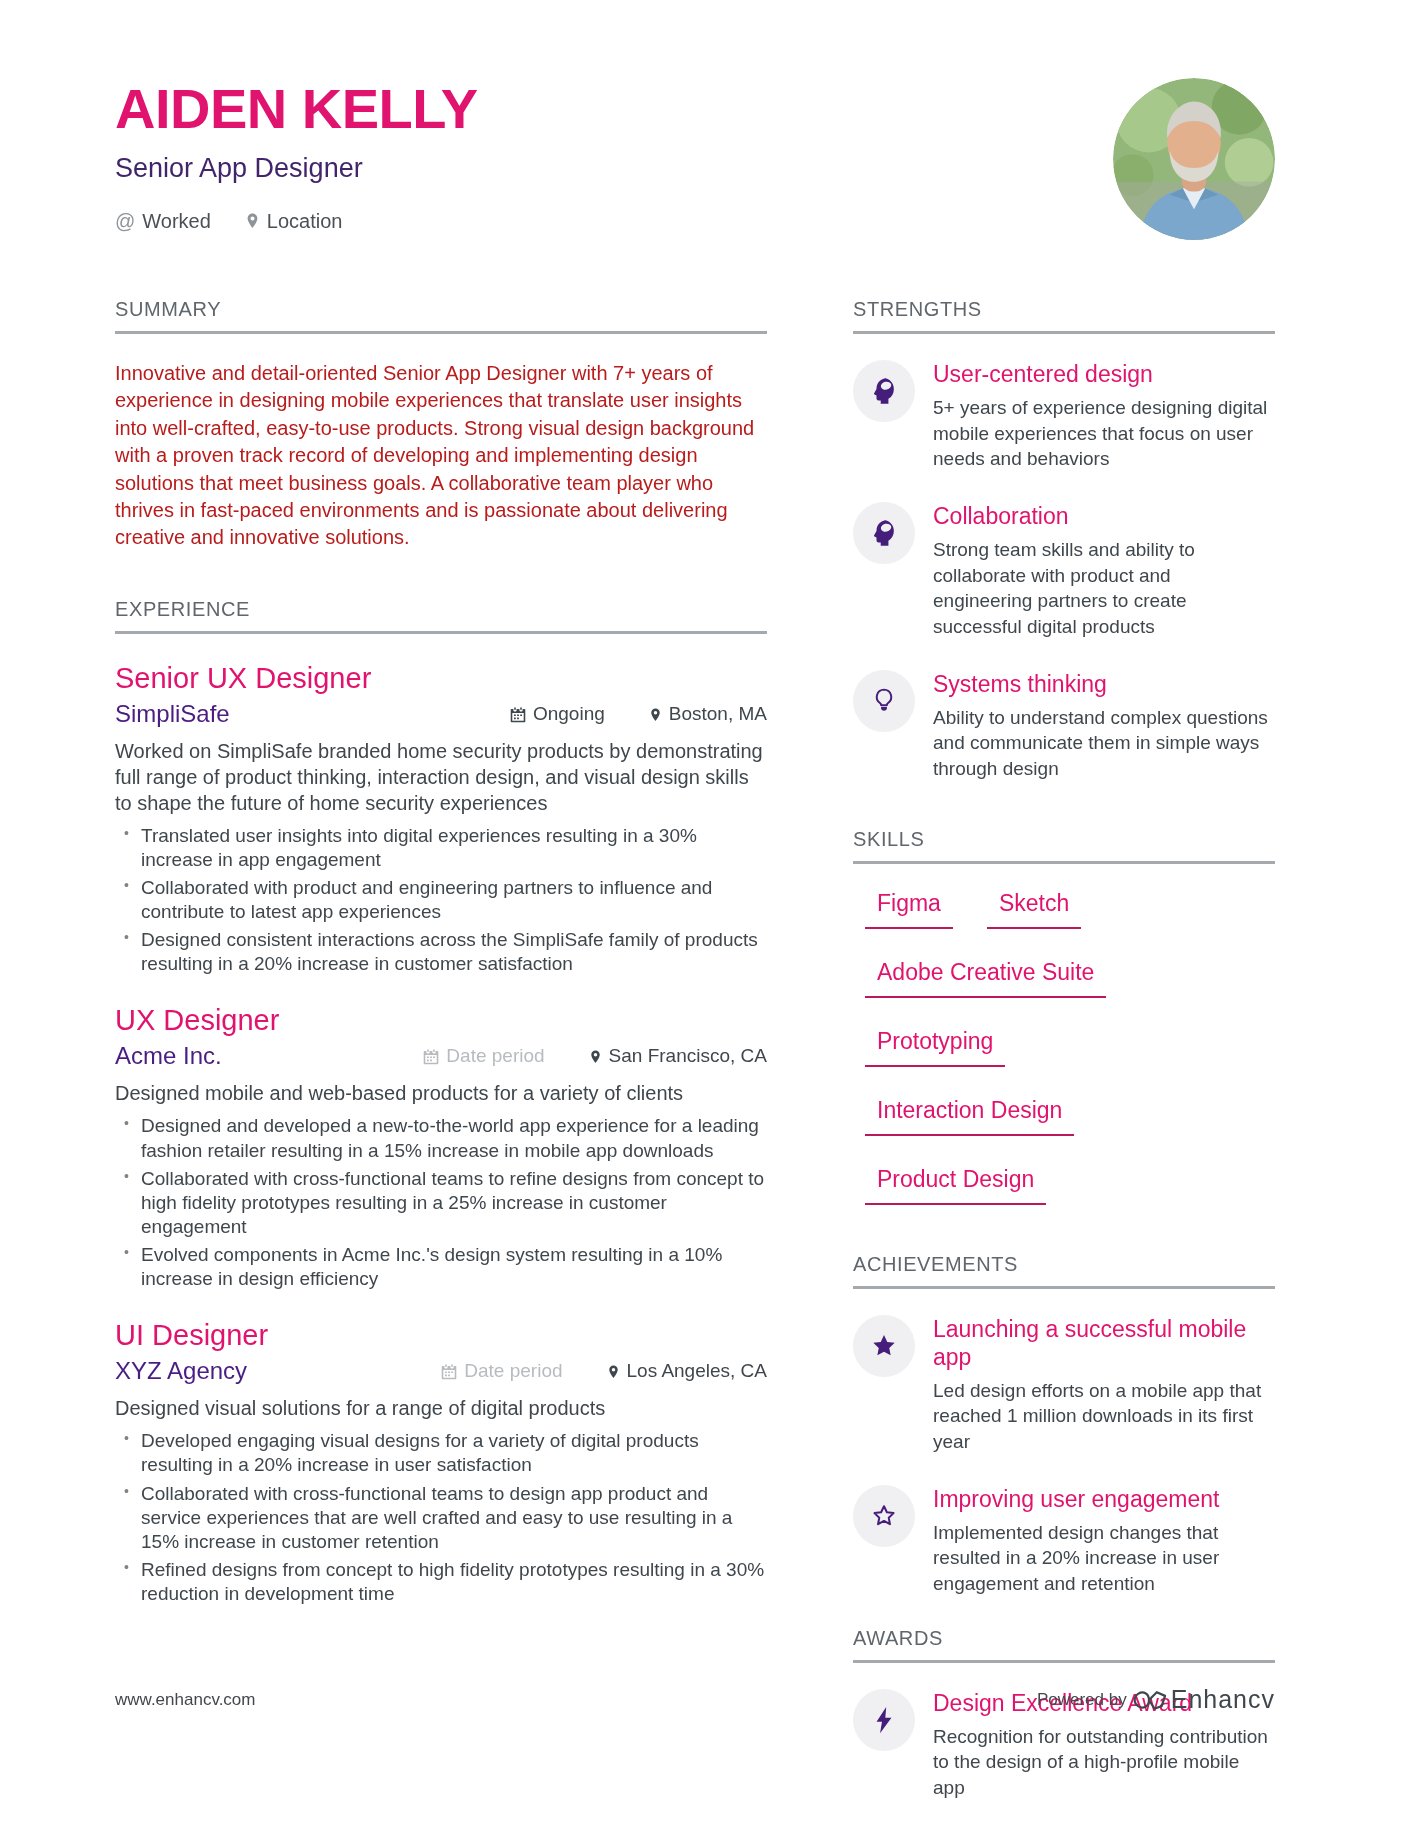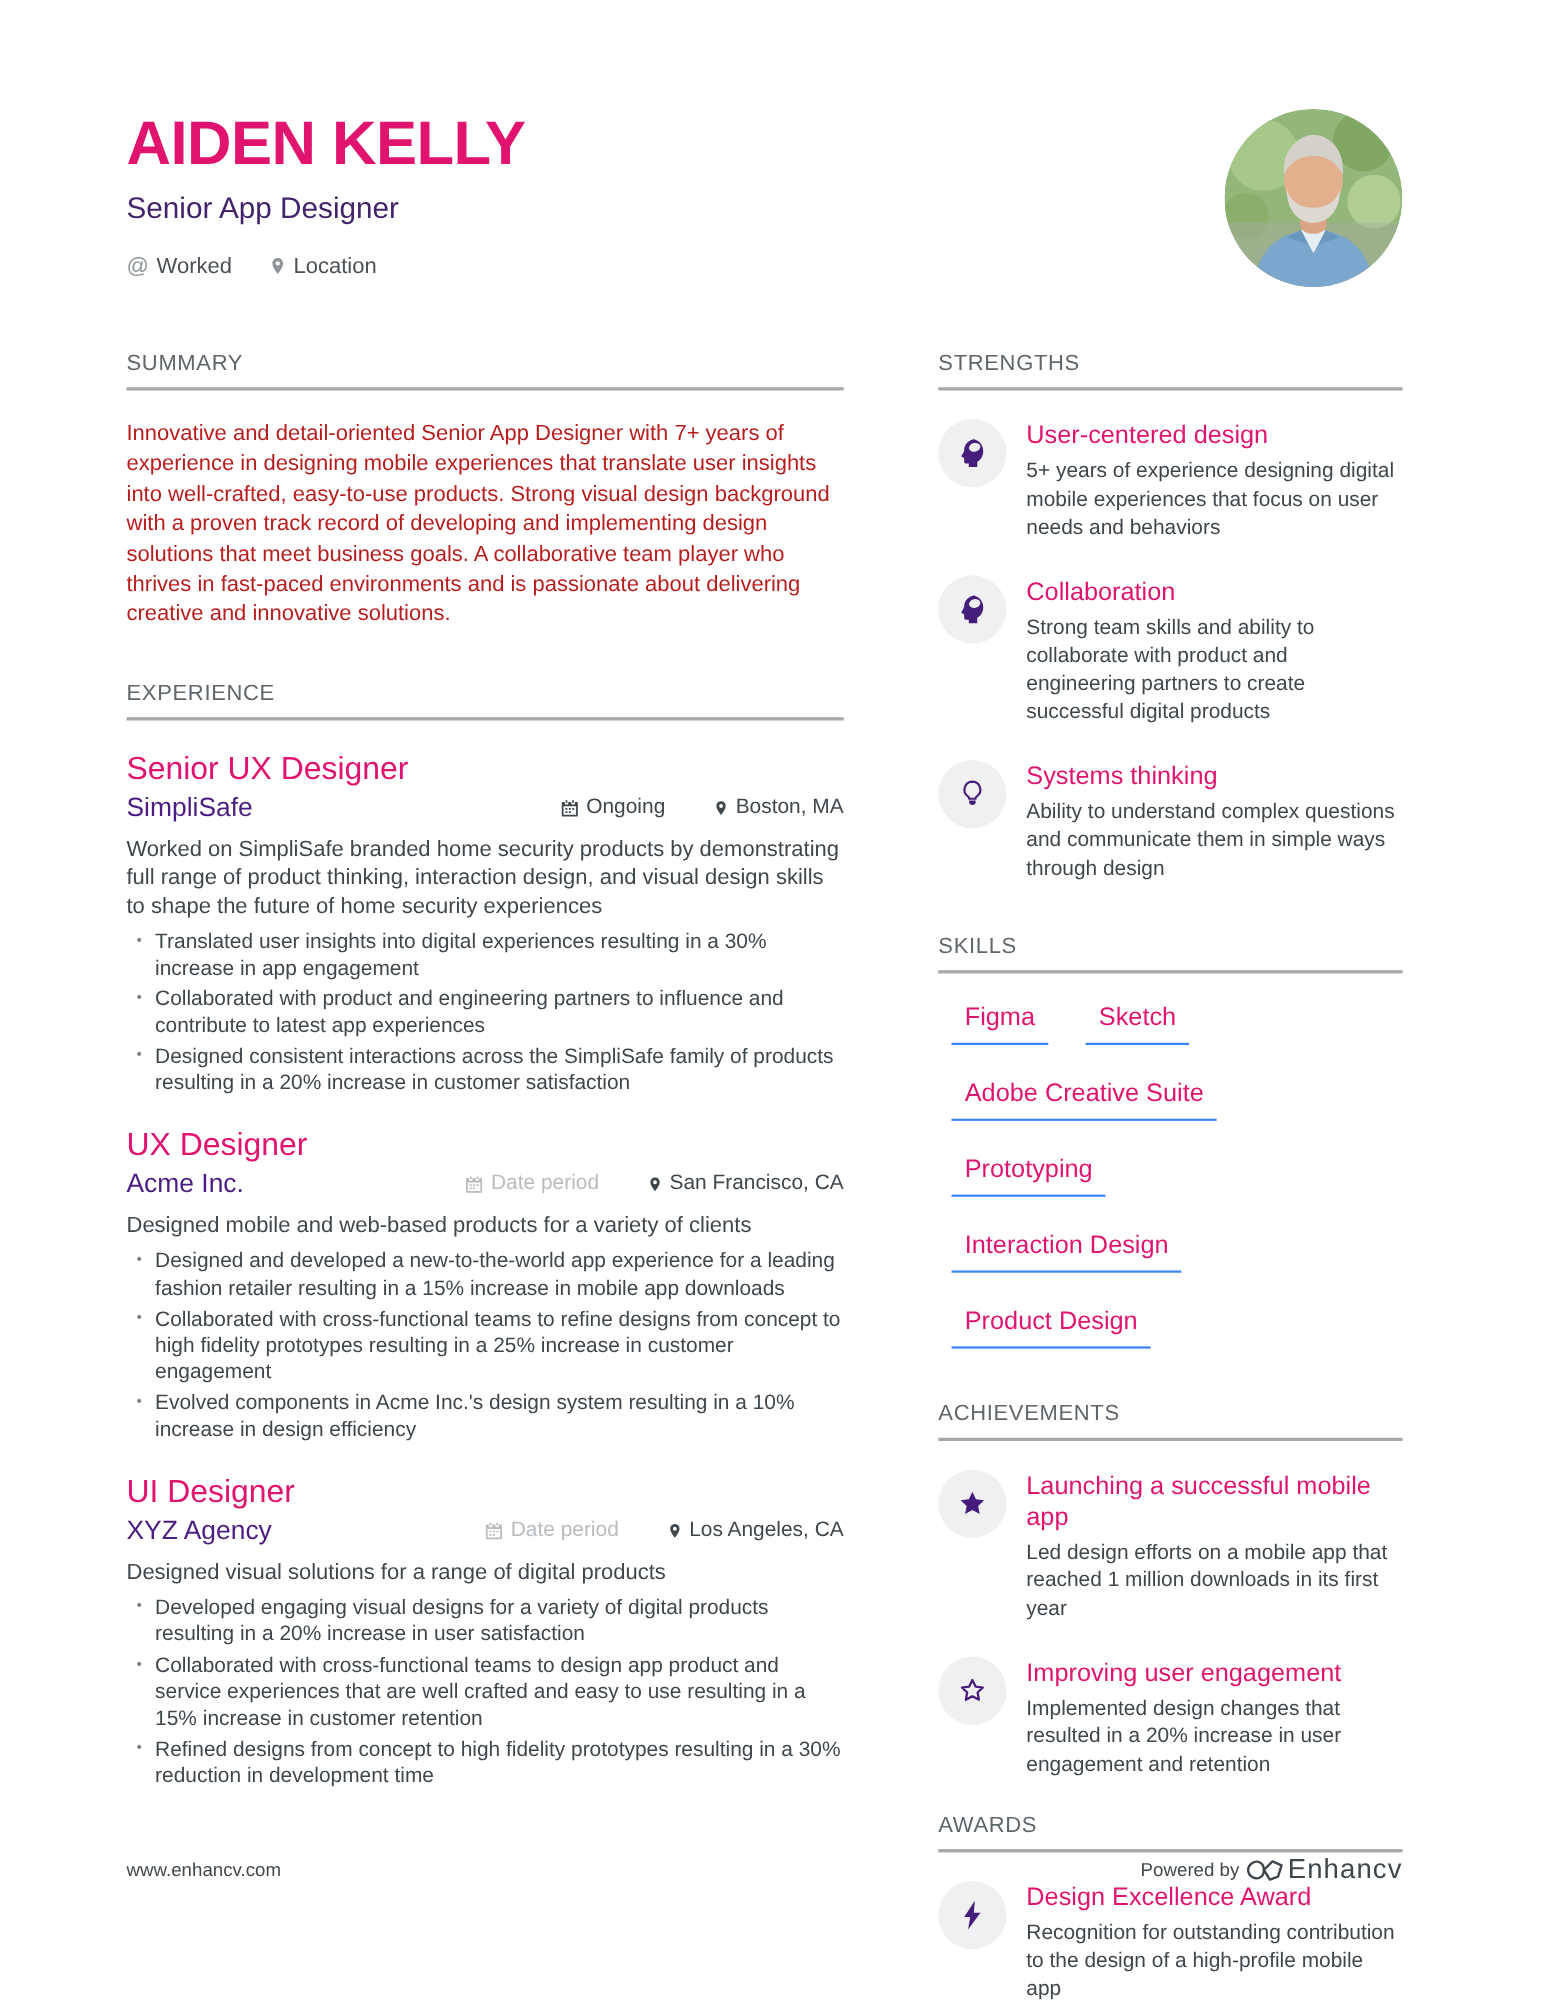--- a/index.html
+++ b/index.html
@@ -1,20 +1,20 @@
 <!DOCTYPE html>
 <html><head>
 <meta charset="utf-8">
 <style>
   * { margin:0; padding:0; box-sizing:border-box; }
   html,body { background:#ffffff; }
   body { font-family:"Liberation Sans", sans-serif; color:#3f474d; }
   .page {
     position:relative; width:1410px; height:1826px; background:#fff;
-    padding:101px 135px 0 115px; overflow:hidden;
+    padding:80px 135px 0 115px; overflow:hidden;
   }
 
   
   .hdr { display:flex; justify-content:space-between; align-items:flex-start; }
   .hdr-name { font-size:56px; font-weight:700; color:#e0146e; letter-spacing:-0.5px; line-height:1.05; }
   .hdr-title { font-size:27px; color:#42246b; margin-top:14px; }
   .hdr-contacts { display:flex; gap:34px; margin-top:26px; align-items:center; }
   .contact { display:flex; align-items:center; gap:7px; font-size:20px; color:#4a5055; }
   .contact .cicon { color:#8e9498; display:inline-flex; }
   .at-glyph { font-size:20px; color:#8e9498; line-height:1; }
@@ -60,21 +60,21 @@
     display:flex; align-items:center; justify-content:center; color:#451d7a;
   }
   .card-body { flex:1; }
   .card-title { font-size:23px; color:#e0146e; line-height:1.22; margin-bottom:7px; }
   .card-text { font-size:19px; line-height:1.35; color:#3f474d; }
 
   
   .skills-wrap { padding-left:12px; }
   .skill {
     display:inline-block; font-size:23px; color:#e0146e;
-    padding:0 12px 10px; border-bottom:2px solid #3b82f6;
+    padding:0 12px 10px; border-bottom:2px solid #be185d;
     margin:0 34px 30px 0;
   }
 
   
   .footer {
     position:absolute; left:115px; right:135px; bottom:112px;
     display:flex; justify-content:space-between; align-items:center;
   }
   .foot-url { font-size:17px; color:#41484d; text-decoration:none; }
   .powered { display:flex; align-items:center; }

